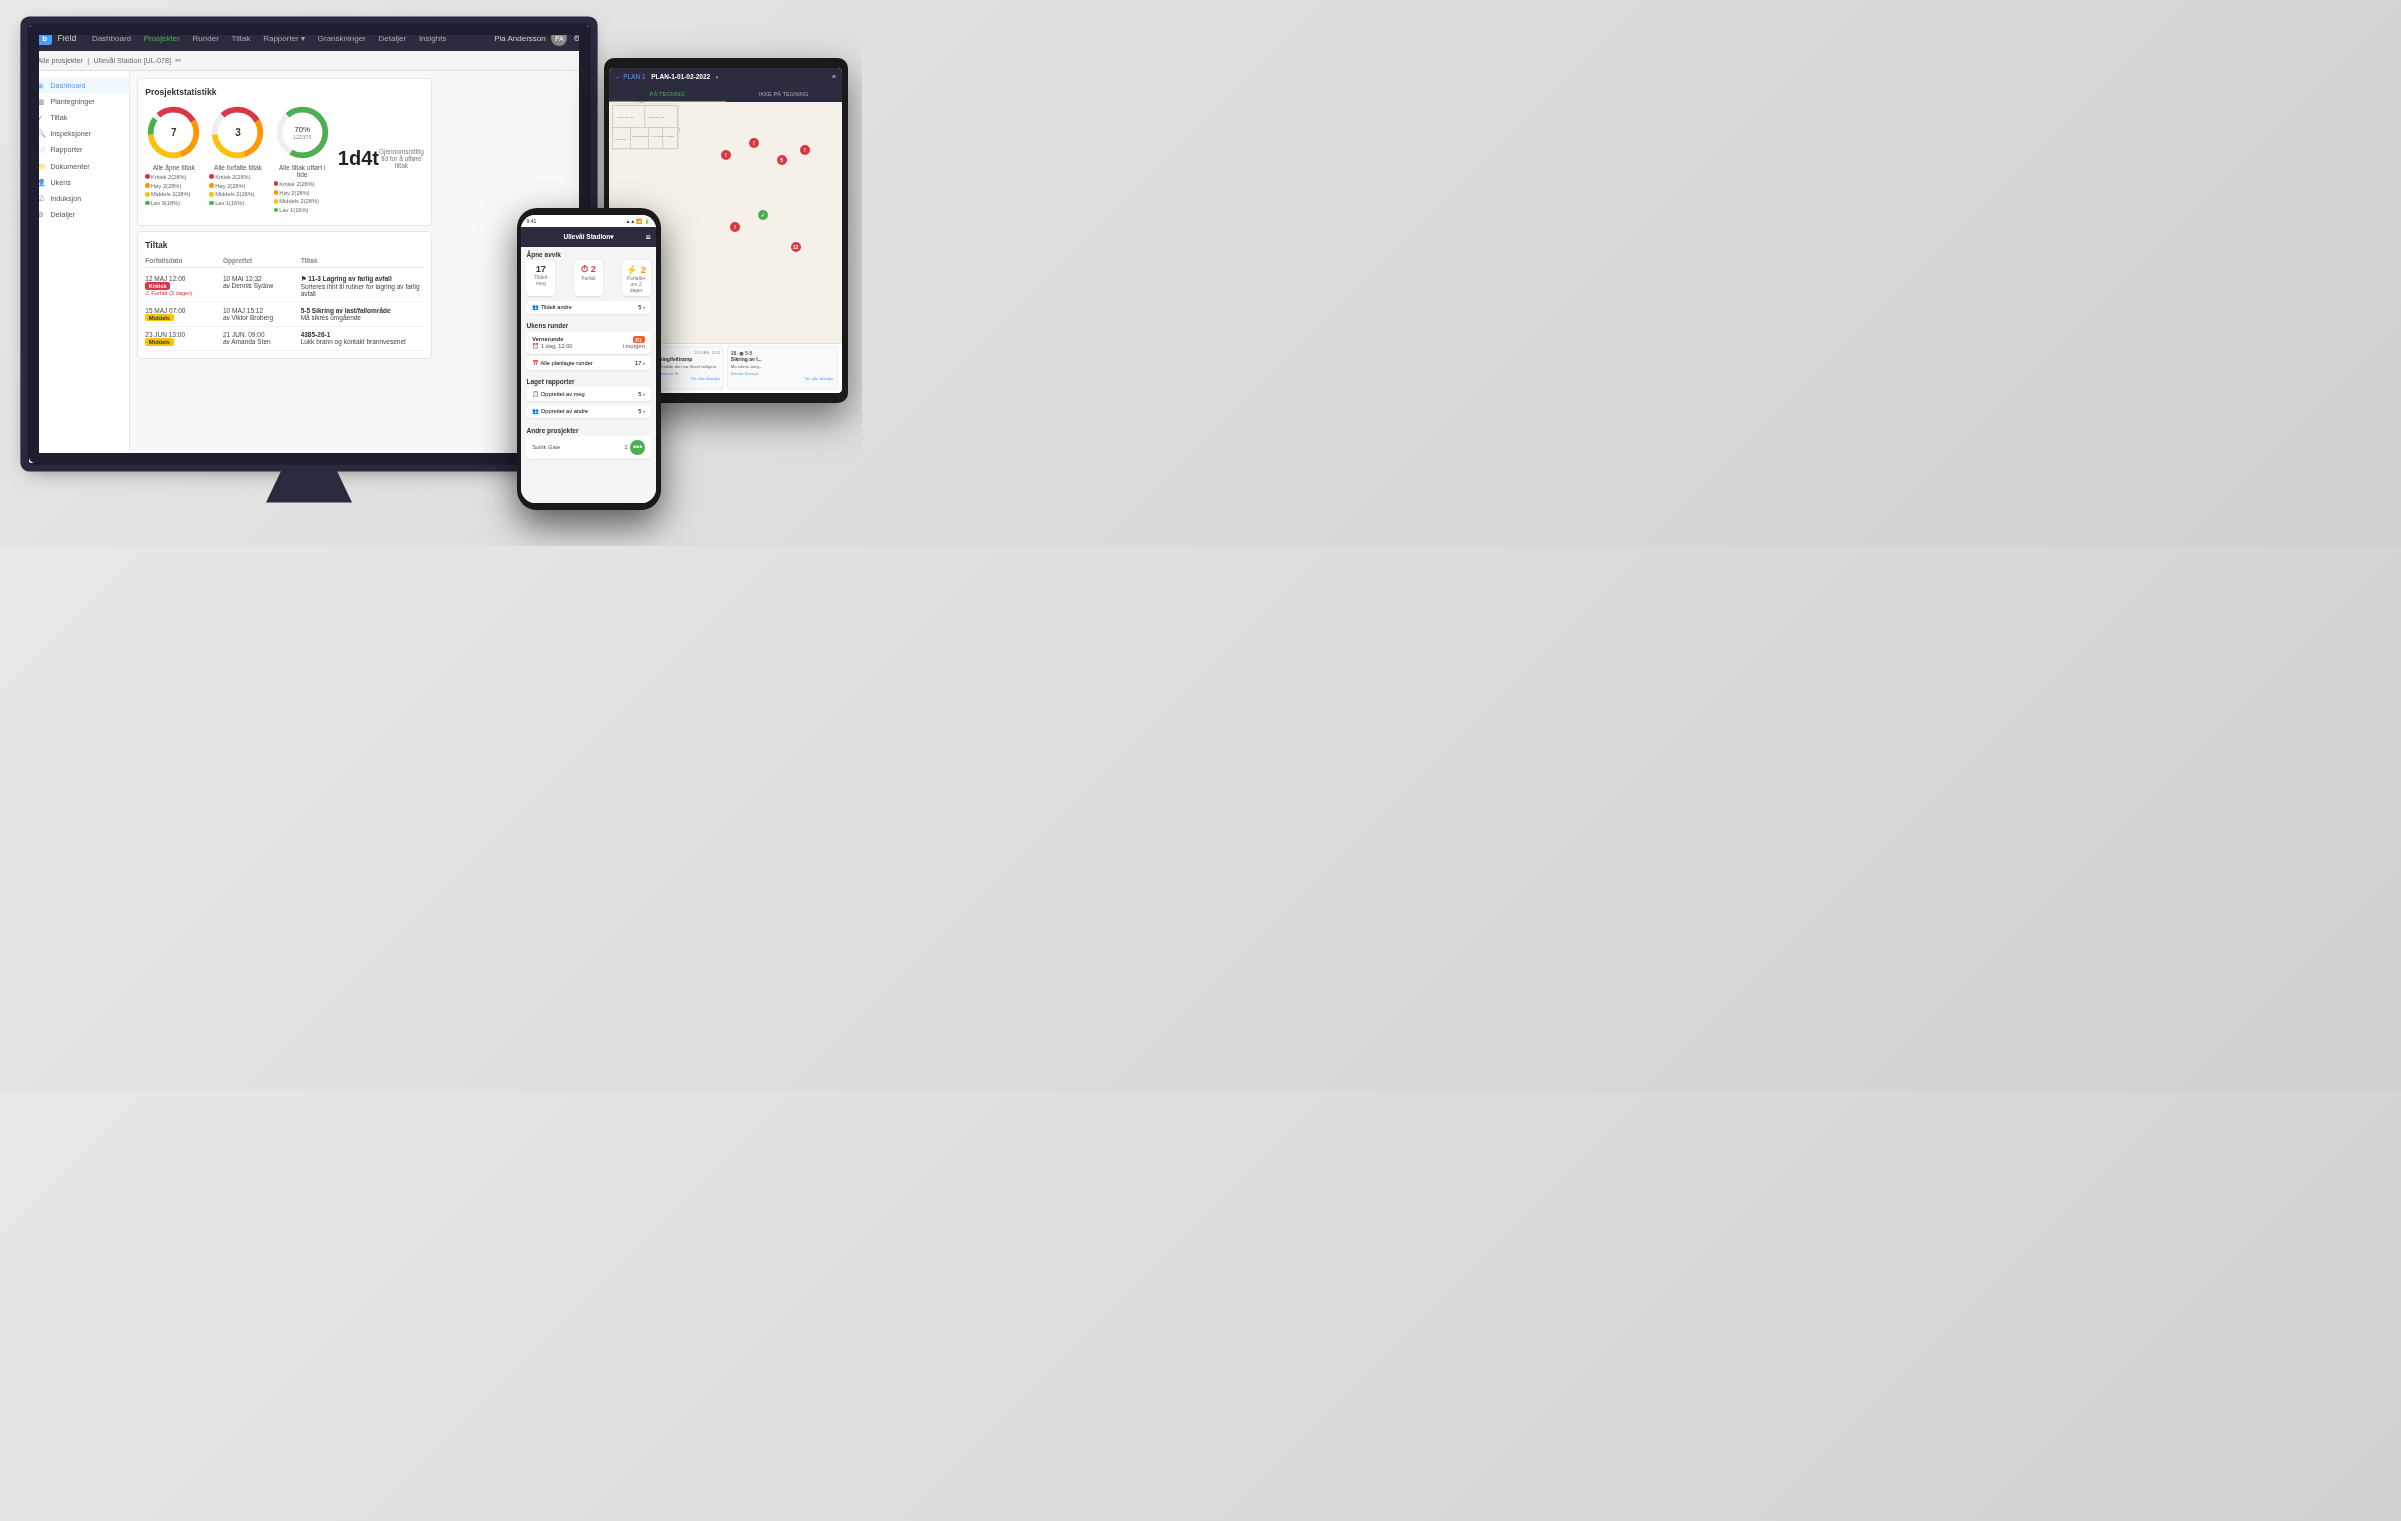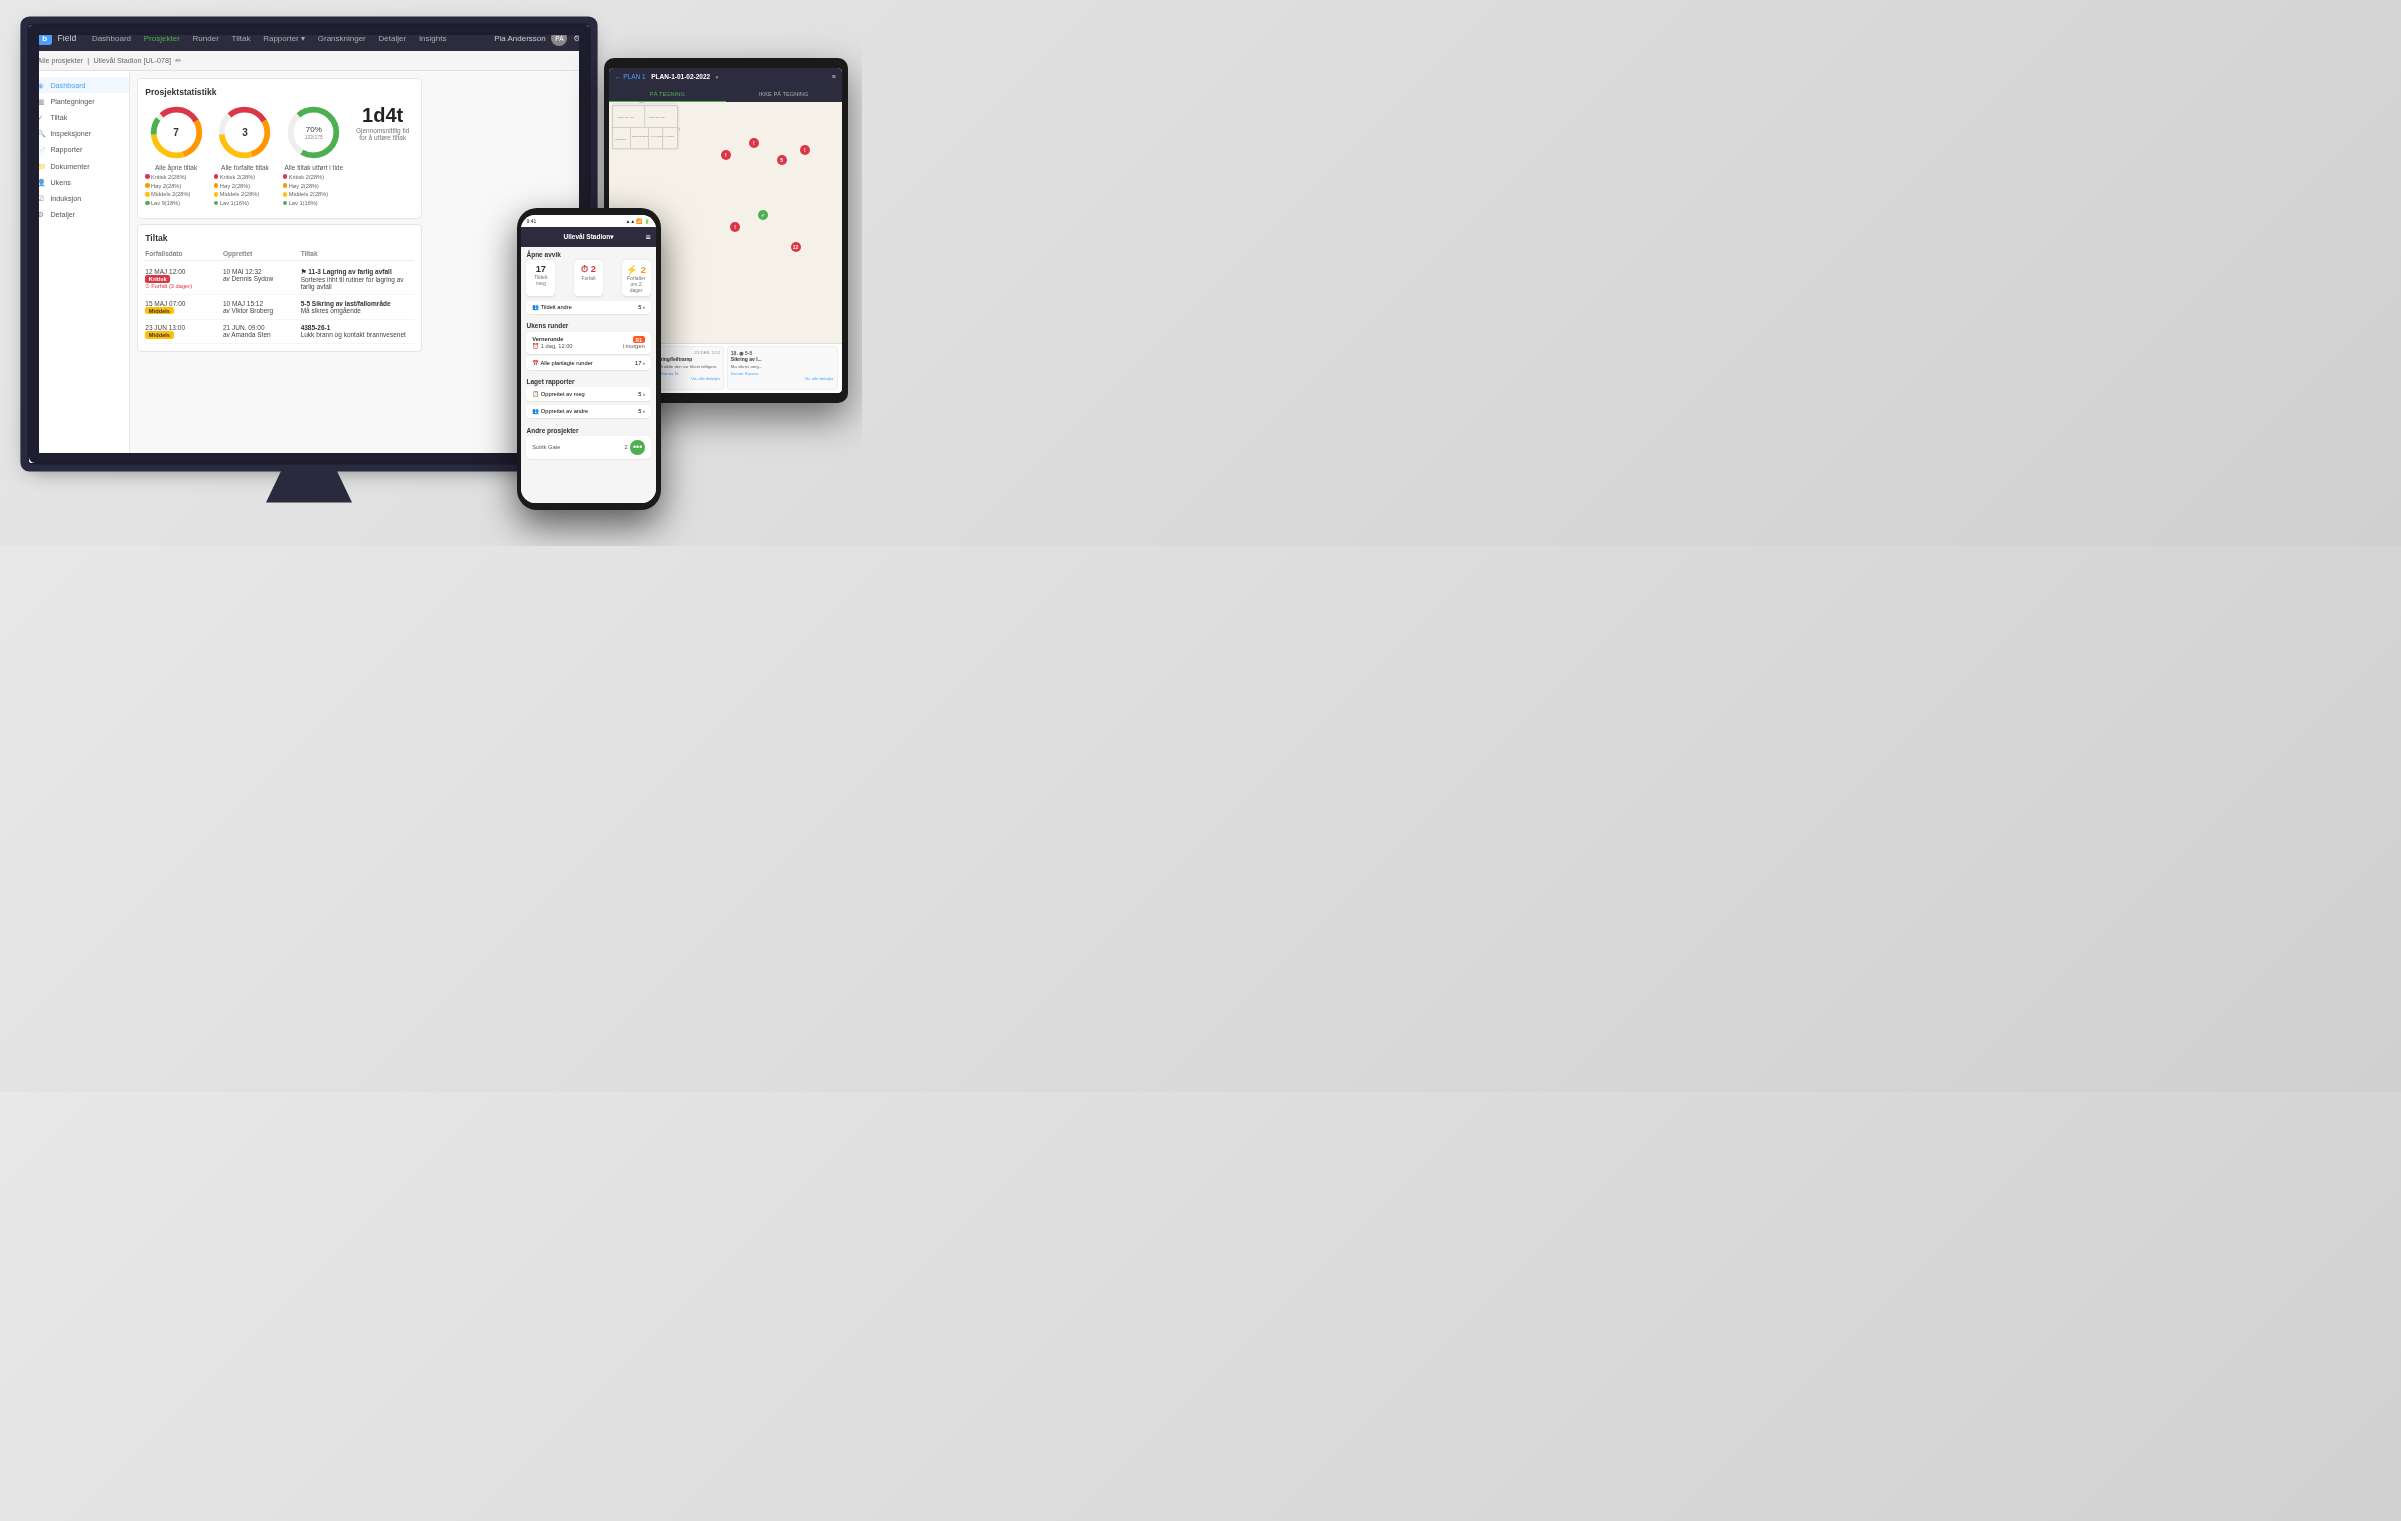--- a/index.html
+++ b/index.html
@@ -233,22 +233,22 @@
       font-size: 6.5px;
       color: #555;
       text-align: center;
       margin-top: 2.9px;
     }
 
     .stat-big {
       flex: 1;
       display: flex;
       align-items: center;
-      justify-content: flex-start;
-      flex-direction: column;
+      justify-content: flex-end;
+      flex-direction: row;
     }
 
     .big-number {
       font-size: 20px;
       font-weight: bold;
       color: #222;
     }
 
     .big-sub {
       font-size: 6.5px;

